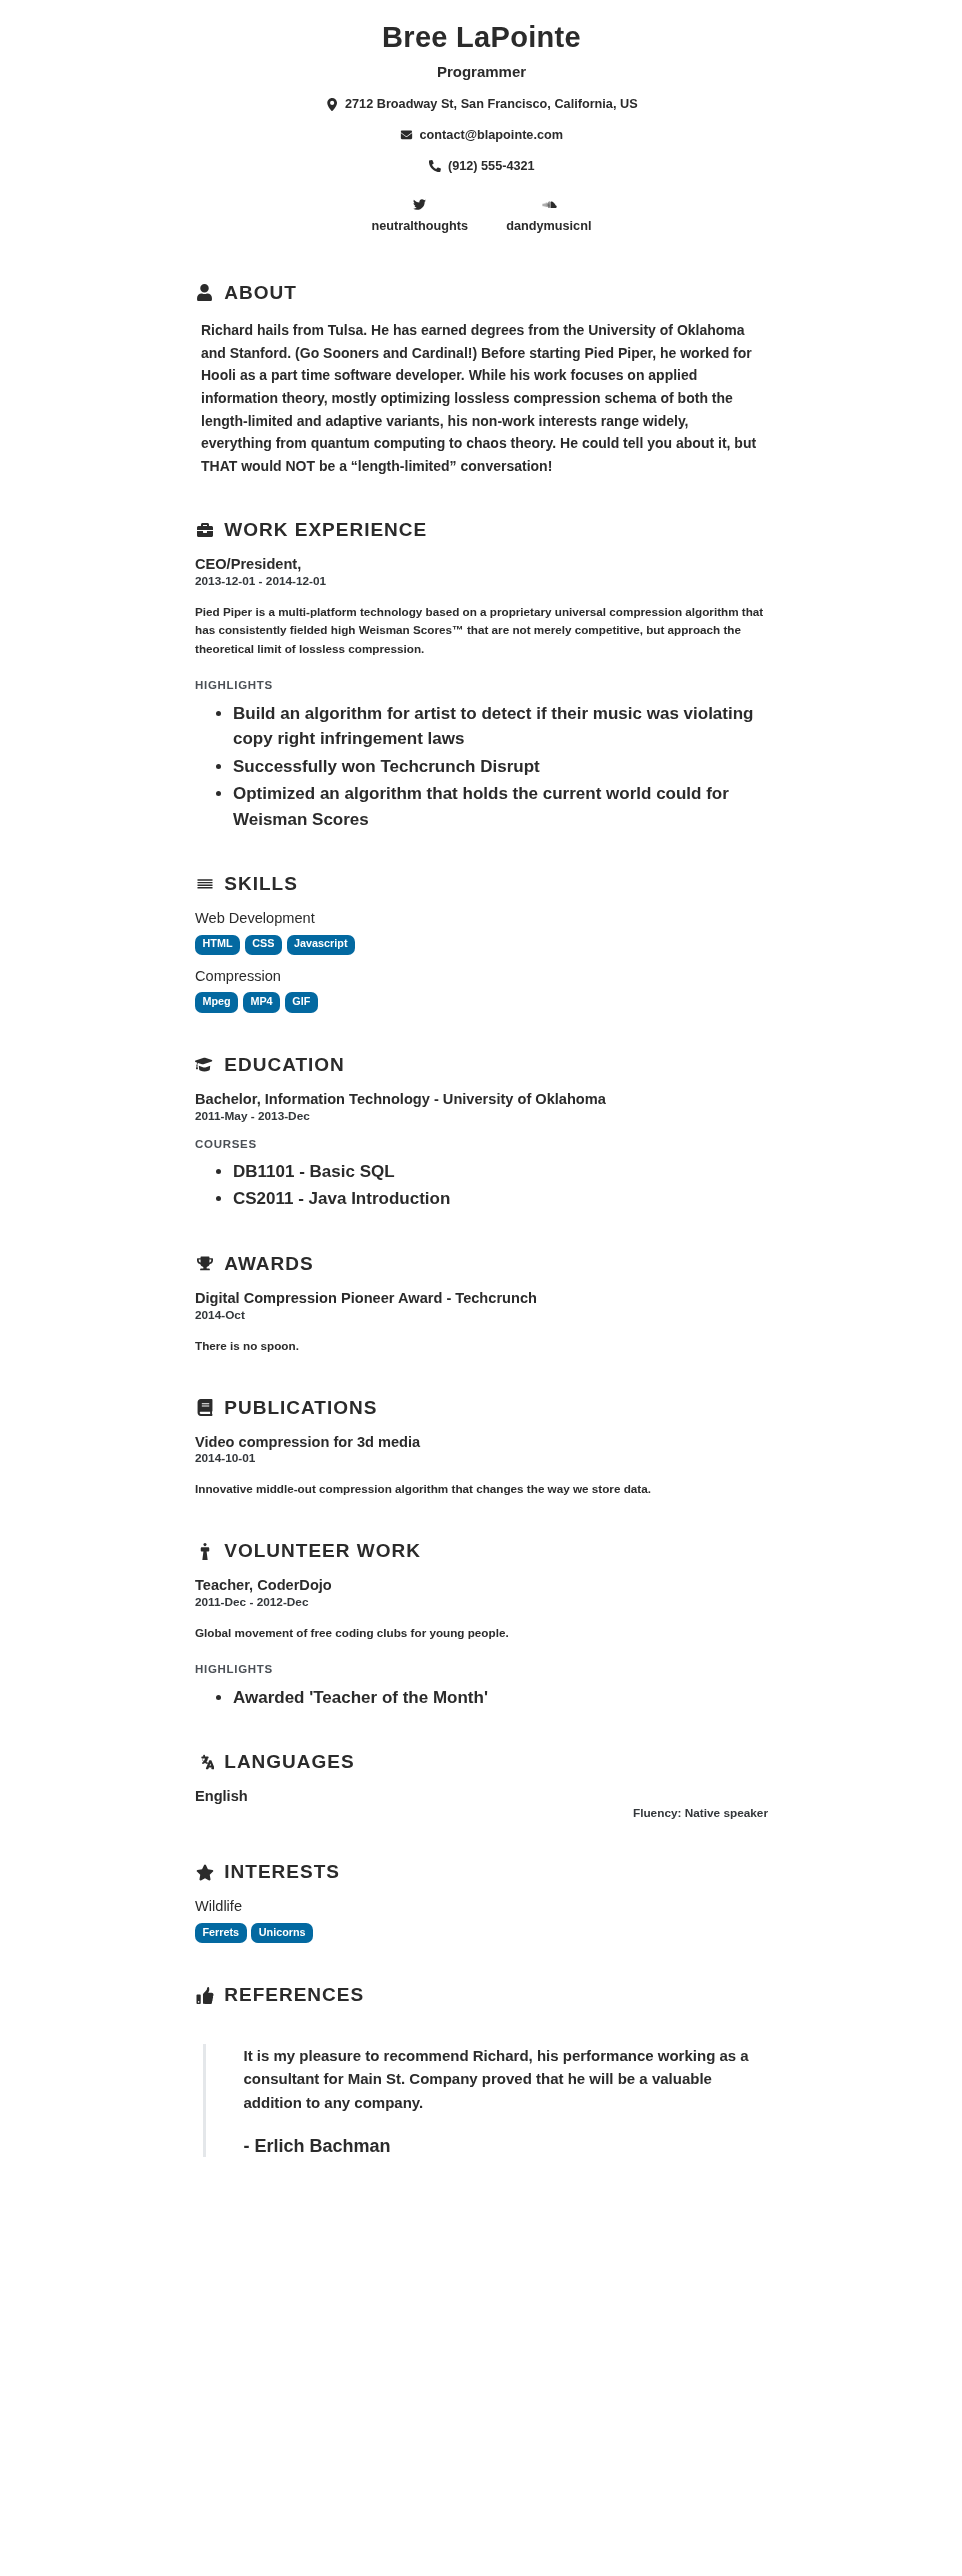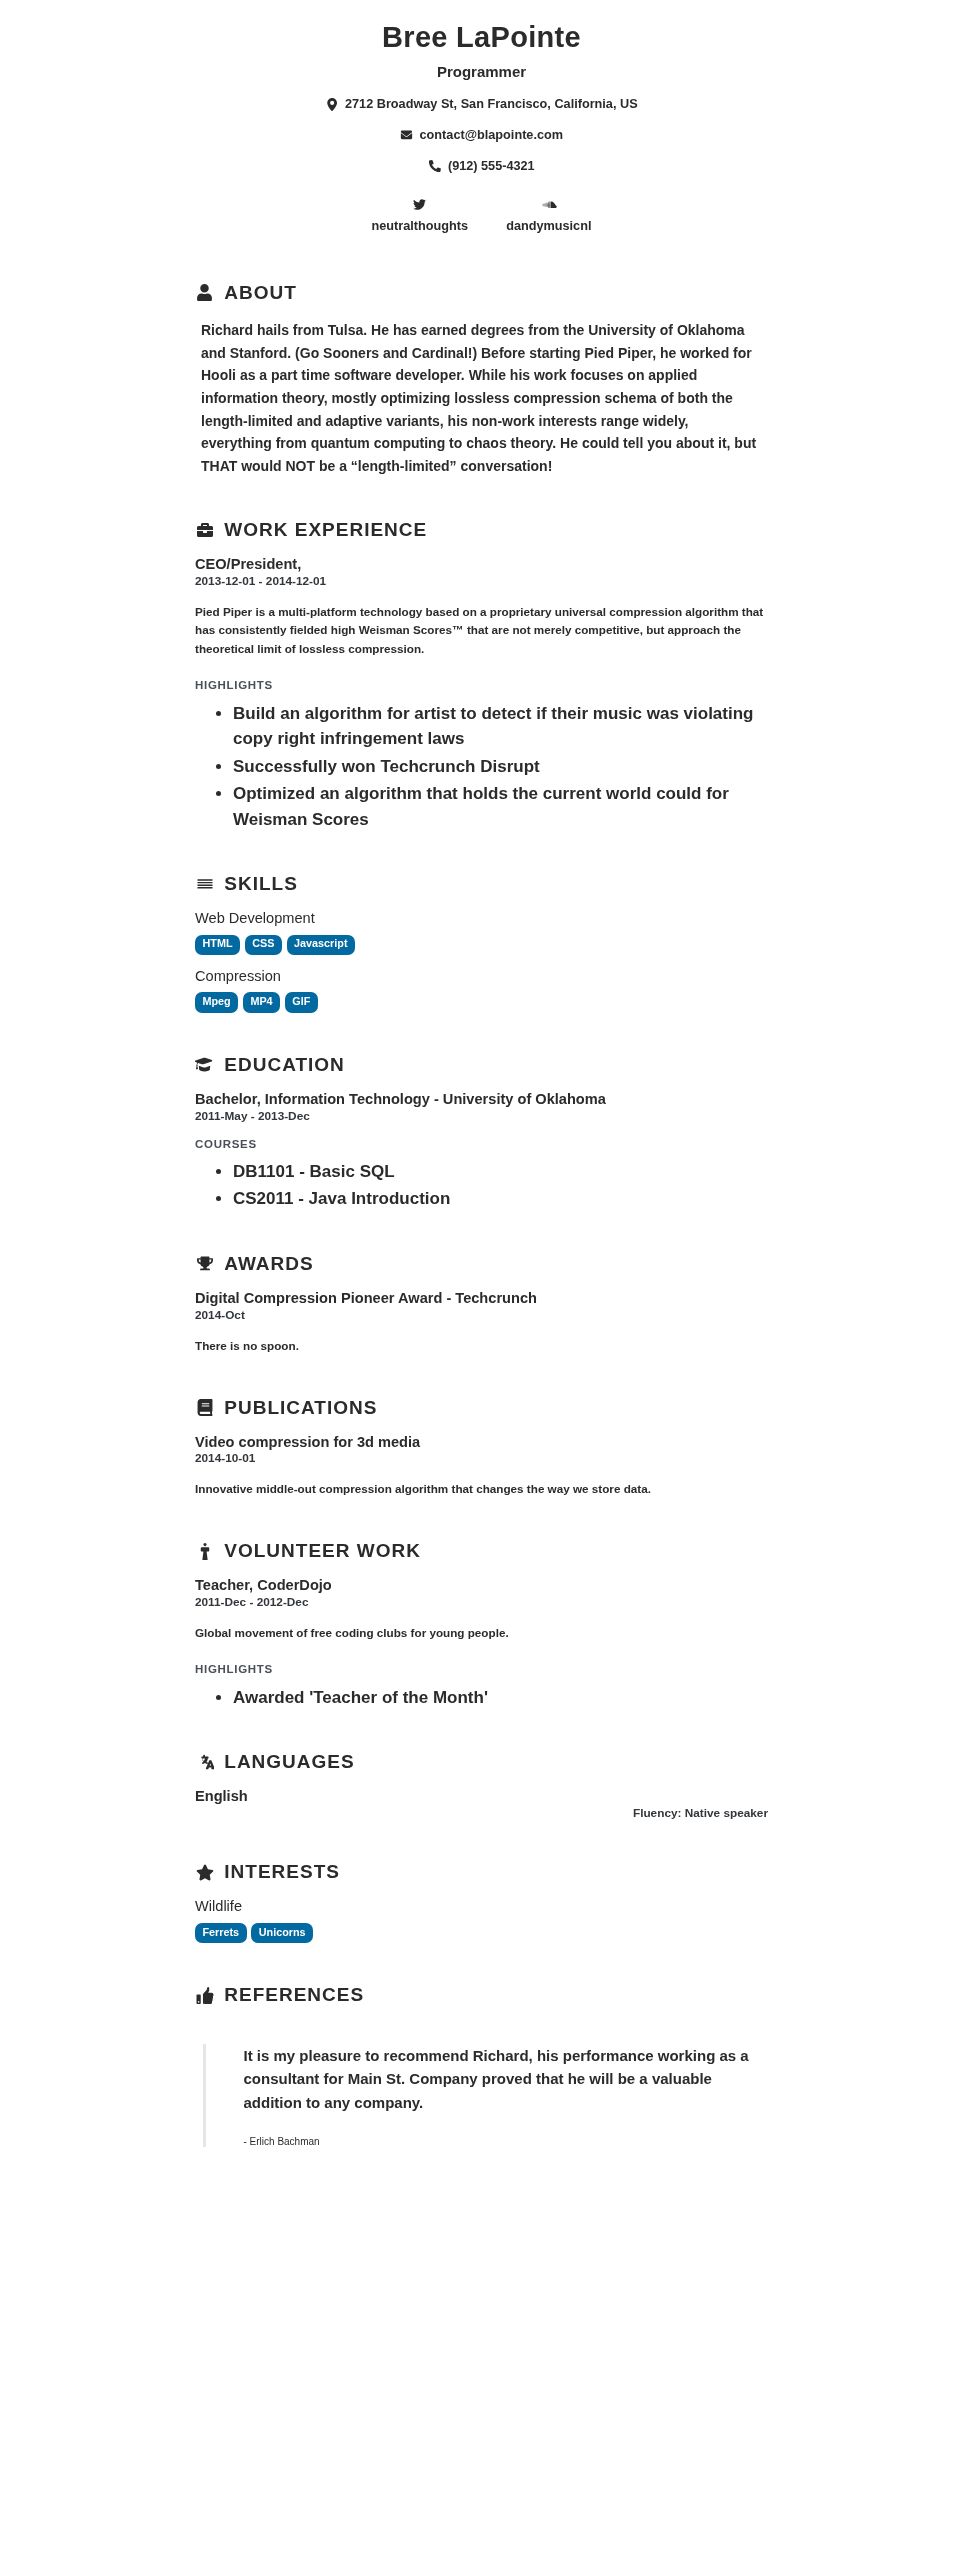--- a/index.html
+++ b/index.html
@@ -207,22 +207,22 @@
   }
   .reference-quote {
     font-size: 15px;
     line-height: 1.55;
     font-weight: bold;
     color: #2b2b2b;
     margin: 0 0 22.6px 0;
     max-width: 686px;
   }
   .reference-author {
-    font-size: 10px;
-    font-weight: normal;
+    font-size: 18px;
+    font-weight: bold;
     color: #2b2b2b;
     margin: 0;
   }
   .bottom-pad { height: 113px; }
 </style>
 </head>
 <body>
 
 <div class="page">
 

